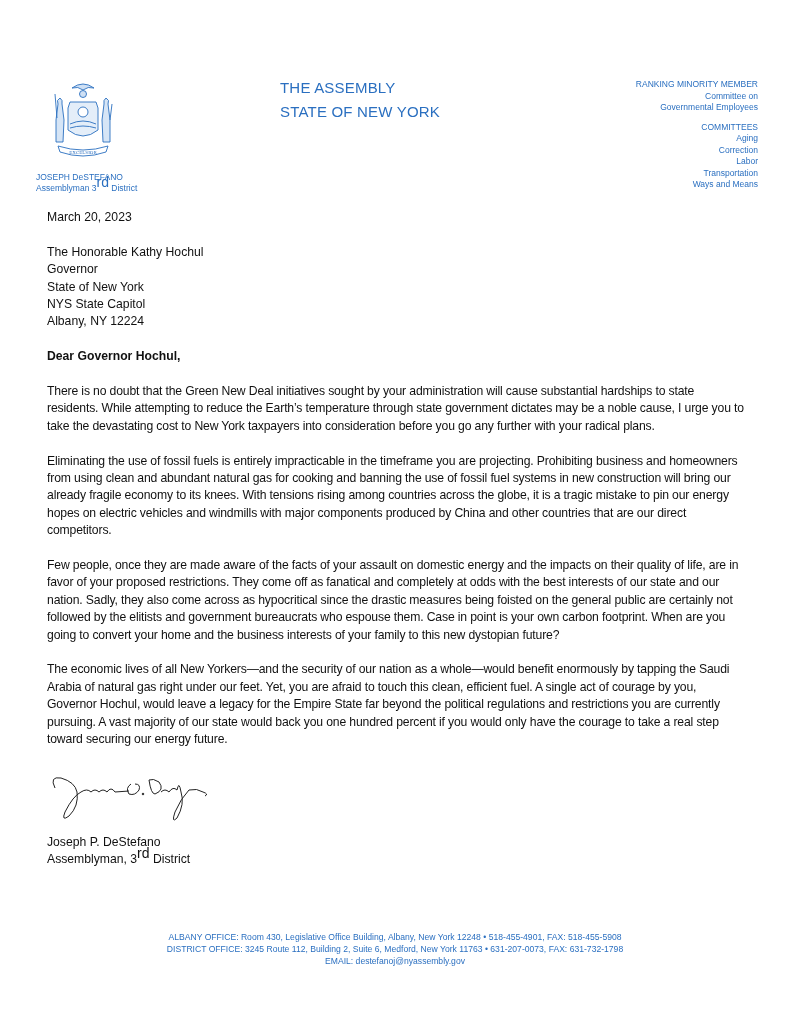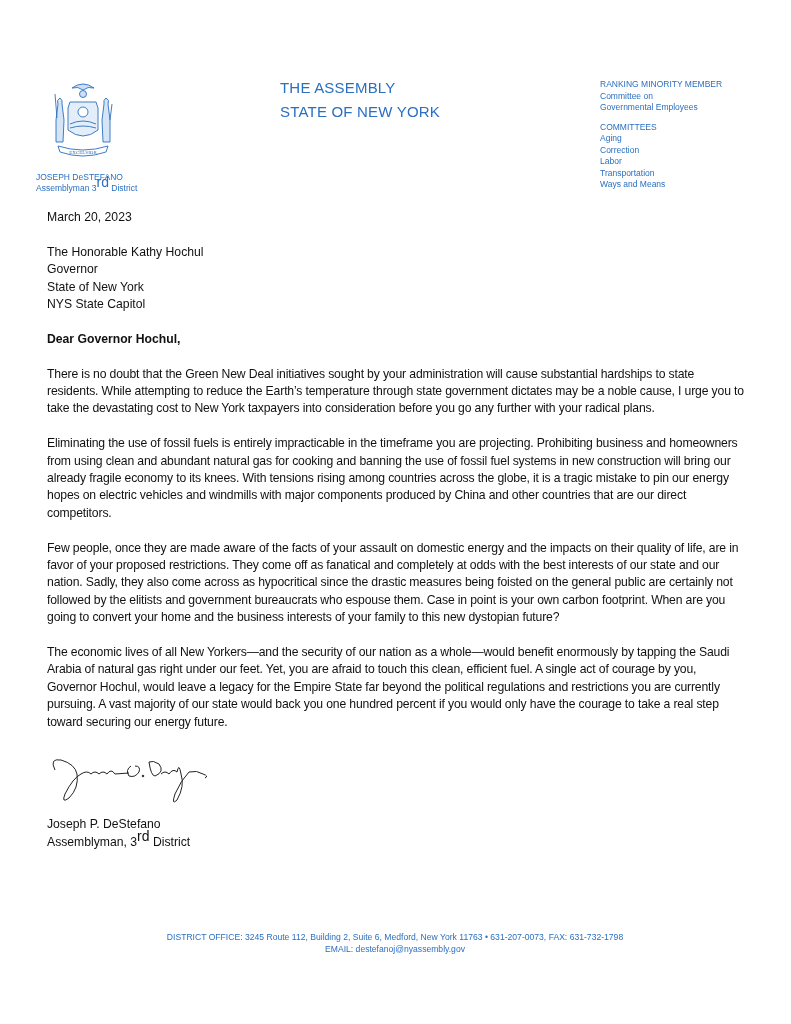--- a/index.html
+++ b/index.html
@@ -6,21 +6,21 @@
     body { width: 791px; height: 1024px; position: relative; overflow: hidden; }
     .page { position: absolute; left: 0; top: 0; width: 791px; height: 1024px; background: #fff; }
 
     
     .seal { position: absolute; left: 50px; top: 80px; width: 66px; height: 86px; }
     .seal svg { width: 100%; height: 100%; }
     .left-name { position: absolute; left: 36px; top: 172px; width: 120px; 
       font-family: "Liberation Sans", sans-serif; font-size: 8.5px; line-height: 10px; color: #2a6fc0; }
     .center-head { position: absolute; left: 280px; top: 76px; width: 230px; text-align: left;
       font-family: "Liberation Sans", sans-serif; font-size: 15px; line-height: 24px; color: #2a6fc0; letter-spacing: 0.2px; }
-    .right-head { position: absolute; left: 600px; top: 79px; width: 158px; text-align: left;
+    .right-head { position: absolute; left: 600px; top: 79px; width: 158px; text-align: right;
       font-family: "Liberation Sans", sans-serif; font-size: 8.5px; line-height: 11.5px; color: #2a6fc0; }
     .right-head .gap { height: 8px; }
 
     
     .letter { position: absolute; left: 47px; top: 209px; width: 700px;
       font-family: "Liberation Sans", sans-serif; font-size: 12.2px; line-height: 17.4px; color: #111; }
     .letter p { margin: 0; }
     .date { margin-bottom: 17.4px !important; }
     .addr { margin-bottom: 17.4px !important; }
     .salutation { margin-bottom: 17.4px !important; font-weight: bold; }
@@ -87,20 +87,21 @@
   </div>
 
   <div class="letter">
     <p class="date">March 20, 2023</p>
 
     <div class="addr">
       <p>The Honorable Kathy Hochul</p>
       <p>Governor</p>
       <p>State of New York</p>
       <p>NYS State Capitol</p>
+      <p>Albany, NY 12224</p>
     </div>
 
     <p class="salutation">Dear Governor Hochul,</p>
 
     <p class="para">There is no doubt that the Green New Deal initiatives sought by your administration will cause substantial hardships to state residents. While attempting to reduce the Earth’s temperature through state government dictates may be a noble cause, I urge you to take the devastating cost to New York taxpayers into consideration before you go any further with your radical plans.</p>
     <p class="para">Eliminating the use of fossil fuels is entirely impracticable in the timeframe you are projecting. Prohibiting business and homeowners from using clean and abundant natural gas for cooking and banning the use of fossil fuel systems in new construction will bring our already fragile economy to its knees. With tensions rising among countries across the globe, it is a tragic mistake to pin our energy hopes on electric vehicles and windmills with major components produced by China and other countries that are our direct competitors.</p>
     <p class="para">Few people, once they are made aware of the facts of your assault on domestic energy and the impacts on their quality of life, are in favor of your proposed restrictions. They come off as fanatical and completely at odds with the best interests of our state and our nation. Sadly, they also come across as hypocritical since the drastic measures being foisted on the general public are certainly not followed by the elitists and government bureaucrats who espouse them. Case in point is your own carbon footprint. When are you going to convert your home and the business interests of your family to this new dystopian future?</p>
     <p class="para">The economic lives of all New Yorkers—and the security of our nation as a whole—would benefit enormously by tapping the Saudi Arabia of natural gas right under our feet. Yet, you are afraid to touch this clean, efficient fuel. A single act of courage by you, Governor Hochul, would leave a legacy for the Empire State far beyond the political regulations and restrictions you are currently pursuing. A vast majority of our state would back you one hundred percent if you would only have the courage to take a real step toward securing our energy future.</p>
 
 
@@ -115,16 +116,17 @@
           <path d="M114 26 Q118 22 122 26 Q126 20 130 24 Q132 14 134 26 Q138 38 130 52 Q124 58 128 46 Q134 32 142 24 Q150 22 156 26 Q162 28 158 30"></path>
         </g>
       </svg>
     </div>
 
     <p>Joseph P. DeStefano</p>
     <p><span>Assemblyman, 3</span><sup>rd</sup><span> District</span></p>
   </div>
 
   <div class="footer">
+    <div>ALBANY OFFICE: Room 430, Legislative Office Building, Albany, New York 12248 • 518-455-4901, FAX: 518-455-5908</div>
     <div>DISTRICT OFFICE: 3245 Route 112, Building 2, Suite 6, Medford, New York 11763 • 631-207-0073, FAX: 631-732-1798</div>
     <div>EMAIL: destefanoj@nyassembly.gov</div>
   </div>
 </div>
 
 </body></html>

